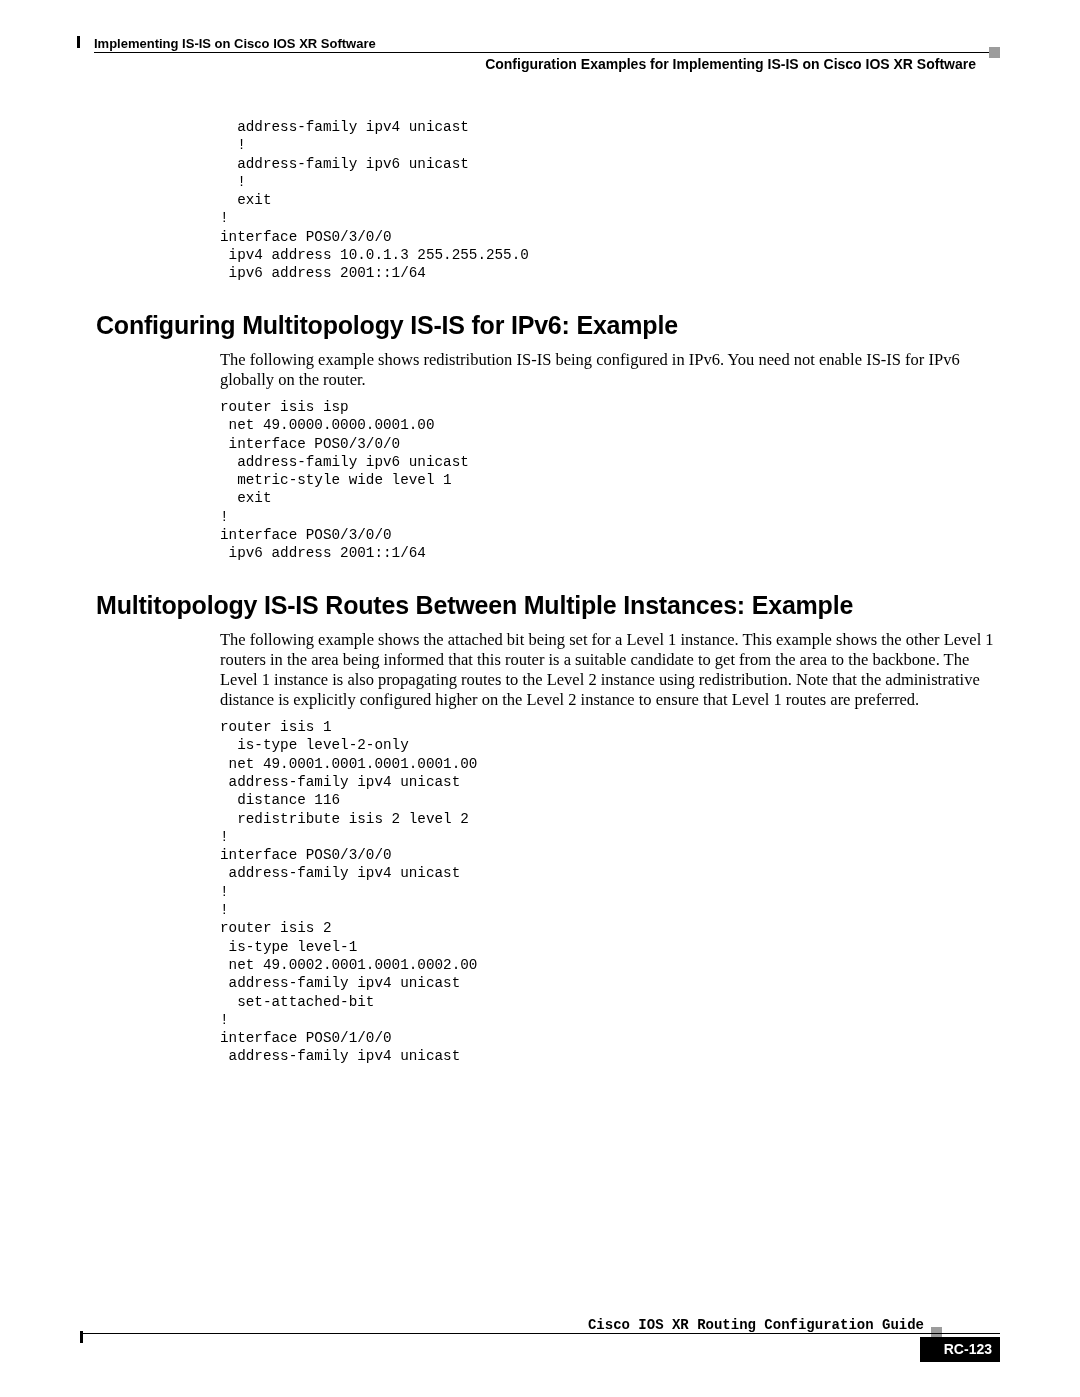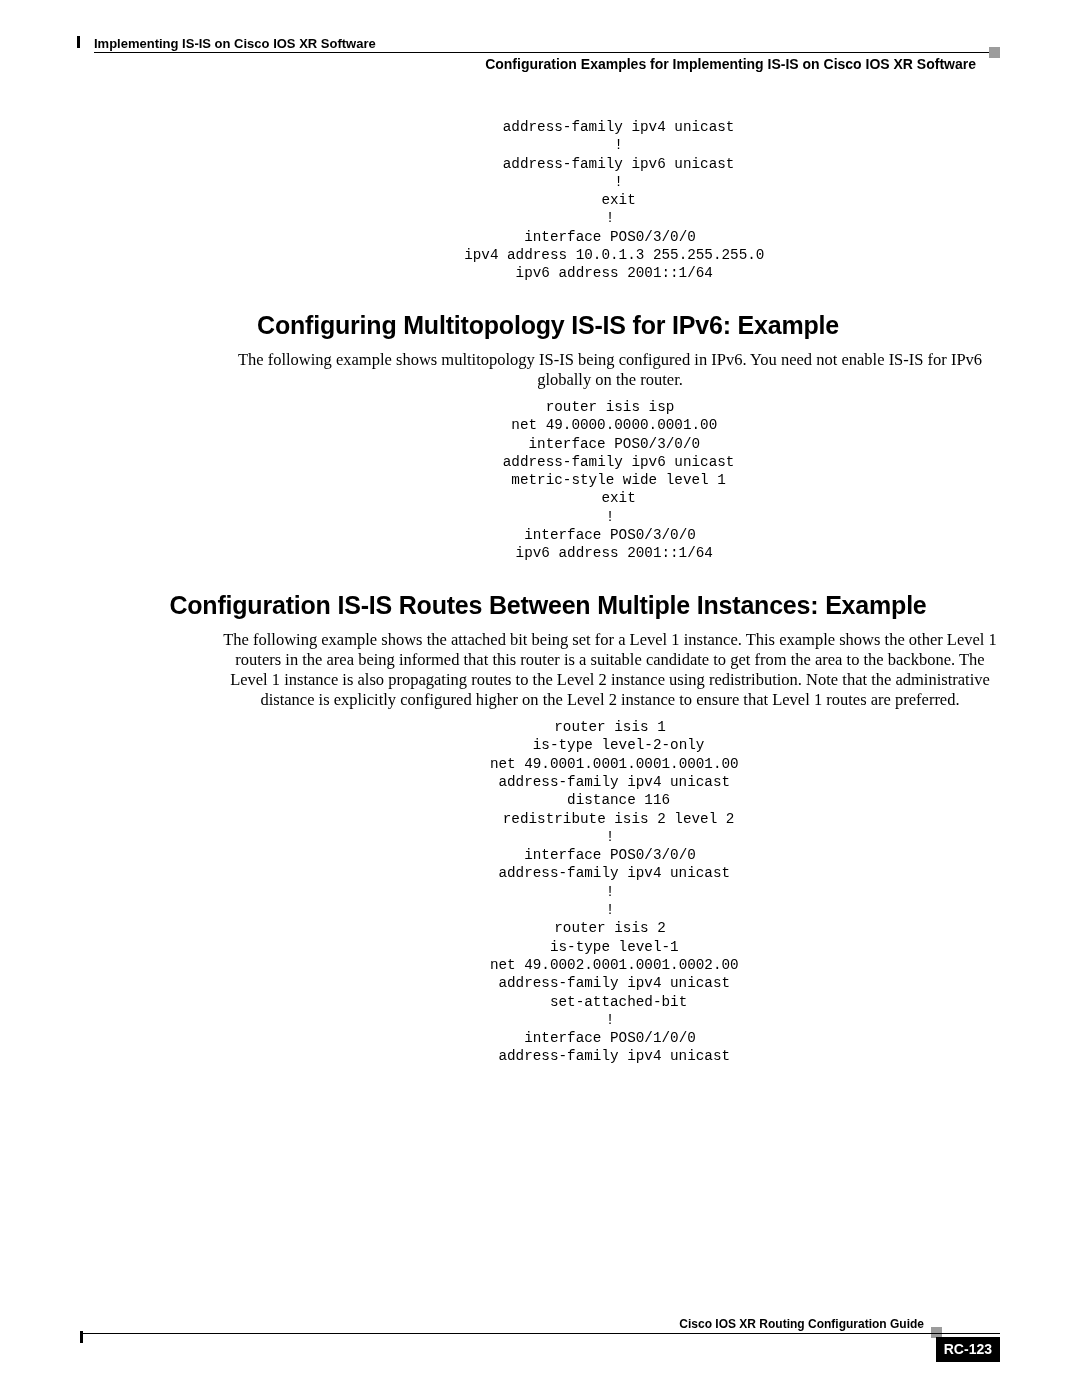--- a/index.html
+++ b/index.html
@@ -12,21 +12,20 @@
     height: 1397px;
     position: relative;
     box-sizing: border-box;
   }
   .page {
     position: absolute;
     left: 80px;
     top: 28px;
     right: 80px;
     bottom: 28px;
-    text-align: center;
   }
   .change-bar {
     position: absolute;
     left: -3px;
     top: 8px;
     width: 3px;
     height: 12px;
     background: #000;
   }
   .header-row {
@@ -104,42 +103,42 @@
     position: absolute;
     left: 0;
     right: 0;
     top: 16px;
     border-top: 1px solid #000;
   }
   .footer-text {
     position: absolute;
     right: 76px;
     top: 0;
-    font-family: Liberation Sans, sans-serif;
-    font-weight: bold;
-    font-size: 12px;
+    font-family: Liberation Mono, monospace;
+    font-weight: bold;
+    font-size: 14px;
   }
   .footer-box {
     position: absolute;
     right: 58px;
     top: 10px;
     width: 11px;
     height: 11px;
     background: #9c9c9c;
   }
   .page-num {
     position: absolute;
     right: 0;
     top: 20px;
     background: #000;
     color: #fff;
     font-family: Arial, Helvetica, sans-serif;
     font-weight: bold;
     font-size: 14px;
-    padding: 4px 8px 5px 8px;
+    padding: 4px 8px 5px 24px;
   }
   .left-tick {
     position: absolute;
     left: 0;
     bottom: 14px;
     width: 3px;
     height: 12px;
     background: #000;
   }
 </style>
@@ -161,32 +160,32 @@
   !
   address-family ipv6 unicast
   !
   exit
 !
 interface POS0/3/0/0
  ipv4 address 10.0.1.3 255.255.255.0
  ipv6 address 2001::1/64</div>
 
     <h2 class="section">Configuring Multitopology IS-IS for IPv6: Example</h2>
-    <p class="body">The following example shows multitopology IS-IS being configured in IPv6. You need not enable IS-IS for IPv6 globally on the router.</p>
+    <p class="body">The following example shows redistribution IS-IS being configured in IPv6. You need not enable IS-IS for IPv6 globally on the router.</p>
     <div class="code-block">router isis isp
  net 49.0000.0000.0001.00
  interface POS0/3/0/0
   address-family ipv6 unicast
   metric-style wide level 1
   exit
 !
 interface POS0/3/0/0
  ipv6 address 2001::1/64</div>
 
-    <h2 class="section">Configuration IS-IS Routes Between Multiple Instances: Example</h2>
+    <h2 class="section">Multitopology IS-IS Routes Between Multiple Instances: Example</h2>
     <p class="body">The following example shows the attached bit being set for a Level 1 instance. This example shows the other Level 1 routers in the area being informed that this router is a suitable candidate to get from the area to the backbone. The Level 1 instance is also propagating routes to the Level 2 instance using redistribution. Note that the administrative distance is explicitly configured higher on the Level 2 instance to ensure that Level 1 routes are preferred.</p>
     <div class="code-block">router isis 1
   is-type level-2-only
  net 49.0001.0001.0001.0001.00
  address-family ipv4 unicast
   distance 116
   redistribute isis 2 level 2
 !
 interface POS0/3/0/0
  address-family ipv4 unicast

